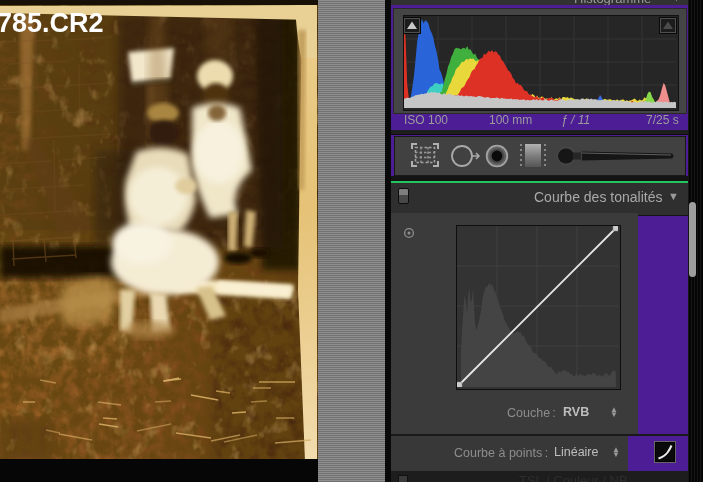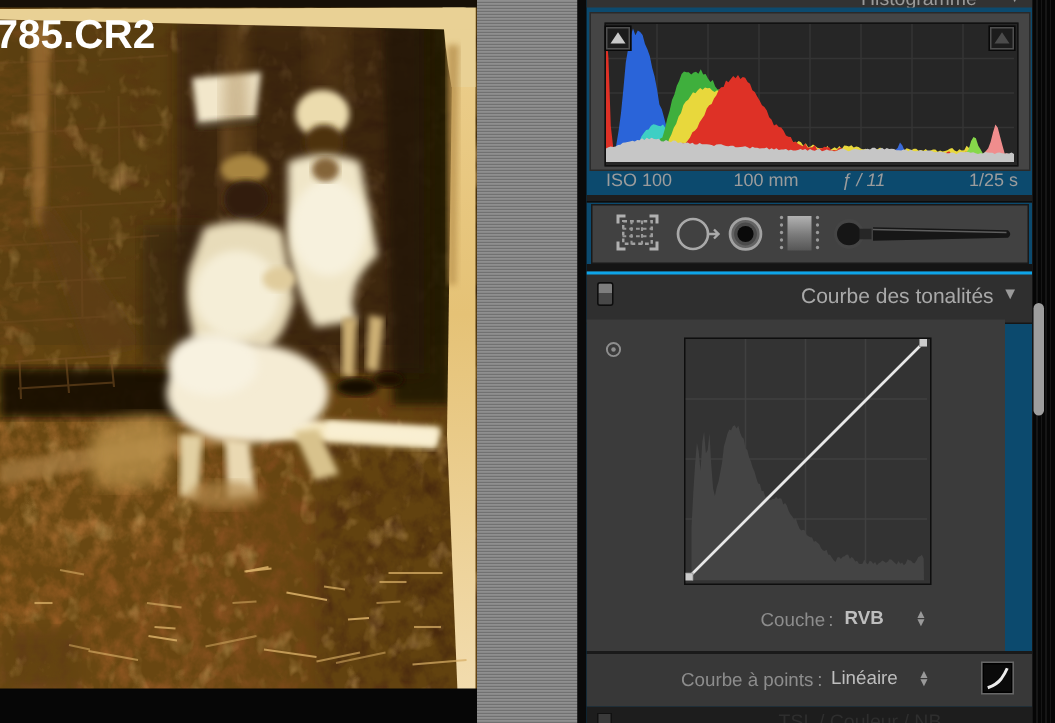--- a/index.html
+++ b/index.html
@@ -139,21 +139,21 @@
     <line x1="46" y1="430" x2="60" y2="433" stroke="#d8ae66" stroke-width="1.4" opacity="0.52"></line>
     <line x1="276" y1="418" x2="294" y2="418" stroke="#d8ae66" stroke-width="1.4" opacity="0.74"></line>
     <line x1="232" y1="413" x2="246" y2="412" stroke="#d8ae66" stroke-width="1.4" opacity="0.87"></line>
 <rect x="0" y="0" width="318" height="5" fill="#171007"></rect>
 <path d="M0 6 L309 5 Q315 5 315 14 L315 20 L0 13 Z" fill="#e9d195"></path>
 <rect x="0" y="459" width="318" height="23" fill="#060606"></rect>
 <text x="-3" y="32" font-family="Liberation Sans,sans-serif" font-size="27" font-weight="bold" fill="#ffffff">785.CR2</text>
 </svg>
 <div class="abs" style="left:318px;top:0;width:67px;height:482px;background:repeating-linear-gradient(180deg,#8f8f8f 0px,#8f8f8f 0.9px,#717171 1.4px,#717171 1.7px,#8f8f8f 2px);"></div>
 <div class="abs" style="left:385px;top:0;width:6px;height:482px;background:#0a0a0a;"></div>
-<div class="abs" style="left:391px;top:0;width:297px;height:482px;background:#0c4a6e;overflow:hidden;text-align:right;">
+<div class="abs" style="left:391px;top:0;width:297px;height:482px;background:#4c1d95;overflow:hidden;text-align:right;">
     <div class="abs" style="left:0;top:0;width:297px;height:5px;background:#323232;overflow:hidden;">
       <div class="abs" style="left:183px;top:-9px;font-size:13px;color:#9a9a9a;">Histogramme</div>
       <div class="abs" style="left:281px;top:-7px;font-size:9px;color:#9a9a9a;">▼</div>
     </div>
     <div class="abs" style="left:2px;top:8px;width:292px;height:104px;background:#454545;border:1px solid #2a2a2a;"></div>
     <div class="abs" style="left:12px;top:15px;width:274px;height:94px;background:#262626;border:1px solid #111;">
       <svg class="abs" style="left:0;top:0" width="272" height="92" viewBox="0 0 272 92">
         <g stroke="#343434" stroke-width="1">
           <line x1="34" y1="0" x2="34" y2="92"></line>
           <line x1="68" y1="0" x2="68" y2="92"></line>
@@ -181,21 +181,21 @@
     <div class="abs" style="left:12px;top:17px;width:16px;height:15px;background:#1c1c1c;border:1px solid #090909;outline:1px solid #4f4f4f;outline-offset:-2px;"><svg width="16" height="15">
         <path d="M8 3.5 L13 11 L3 11 Z" fill="#c9c9c9"></path>
       </svg></div>
     <div class="abs" style="left:268px;top:17px;width:16px;height:15px;background:#1c1c1c;border:1px solid #090909;outline:1px solid #4f4f4f;outline-offset:-2px;"><svg width="16" height="15">
         <path d="M8 3.5 L13 11 L3 11 Z" fill="#4b4b4b"></path>
       </svg></div>
     <div class="abs" style="left:13px;top:113px;width:272px;height:14px;font-size:12px;color:#9c9c9c;white-space:nowrap;">
       <span class="abs" style="left:0;top:0;">ISO 100</span>
       <span class="abs" style="left:85px;top:0;">100 mm</span>
       <span class="abs" style="left:157px;top:0;font-style:italic;">ƒ / 11</span>
-      <span class="abs" style="left:242px;top:0;">1/25 s</span>
+      <span class="abs" style="left:242px;top:0;">7/25 s</span>
     </div>
     <div class="abs" style="left:0;top:130px;width:297px;height:4px;background:#1e1e1e;border-bottom:1px solid #0c0c0c;"></div>
     <div class="abs" style="left:3px;top:136px;width:290px;height:38px;background:#414141;border:1px solid #191919;">
       <svg class="abs" style="left:15px;top:5px" width="30" height="26" viewBox="0 0 30 26">
         <g stroke="#b0b0b0" stroke-width="2" fill="none">
           <path d="M2 7 L2 2 L7 2"></path>
           <path d="M23 2 L28 2 L28 7"></path>
           <path d="M28 19 L28 24 L23 24"></path>
           <path d="M7 24 L2 24 L2 19"></path>
         </g>
@@ -238,26 +238,26 @@
       </svg>
       <svg class="abs" style="left:160px;top:6px" width="122" height="26" viewBox="0 0 122 26">
         <circle cx="11" cy="13" r="10" fill="#454545"></circle>
         <ellipse cx="11" cy="13" rx="8" ry="7.5" fill="#161616"></ellipse>
         <rect x="18" y="9.5" width="8" height="7" fill="#262626"></rect>
         <path d="M27 8.5 L117 10.5 Q120 13 117 15.5 L27 17.5 Z" fill="#161616"></path>
         <path d="M27 10 L116 12" stroke="#5e5e5e" stroke-width="1" fill="none"></path>
       </svg>
     </div>
     <div class="abs" style="left:0;top:176px;width:297px;height:5px;background:#141414;"></div>
-    <div class="abs" style="left:0;top:181px;width:297px;height:32px;background:#2f2f2f;border-top:2px solid #0ea5e9;border-bottom:1px solid #161616;">
+    <div class="abs" style="left:0;top:181px;width:297px;height:32px;background:#2f2f2f;border-top:2px solid #22c55e;border-bottom:1px solid #161616;">
       <div class="abs" style="left:7px;top:5px;width:9px;height:14px;border:1px solid #0d0d0d;border-radius:2px;background:linear-gradient(180deg,#7e7e7e 0 45%,#484848 45% 100%);"></div>
       <div class="abs" style="left:143px;top:6px;font-size:14px;color:#a9a9a9;">Courbe des tonalités</div>
       <div class="abs" style="left:277px;top:7px;font-size:11px;color:#9a9a9a;">▼</div>
     </div>
-    <div class="abs" style="left:0;top:213px;width:247px;height:221px;background:#3b3b3b;padding-left:32px;">
+    <div class="abs" style="left:0;top:213px;width:247px;height:221px;background:#3b3b3b;">
       <svg class="abs" style="left:12px;top:14px" width="12" height="12" viewBox="0 0 12 12">
         <circle cx="6" cy="6" r="4.4" fill="none" stroke="#8e8e8e" stroke-width="1.3"></circle>
         <circle cx="6" cy="6" r="1.5" fill="#8e8e8e"></circle>
       </svg>
       <div class="abs" style="left:65px;top:12px;width:163px;height:163px;background:#333333;border:1px solid #0e0e0e;">
         <svg class="abs" style="left:0;top:0" width="161" height="161" viewBox="0 0 161 161">
           <g stroke="#404040" stroke-width="1">
             <line x1="40" y1="0" x2="40" y2="161"></line>
             <line x1="80" y1="0" x2="80" y2="161"></line>
             <line x1="120" y1="0" x2="120" y2="161"></line>
@@ -269,21 +269,21 @@
           <line x1="2" y1="159" x2="159" y2="2" stroke="#e8e8e8" stroke-width="1.8"></line>
           <rect x="-1" y="156" width="6" height="6" fill="#cccccc" stroke="#888" stroke-width="0.5"></rect>
           <rect x="156" y="-1" width="6" height="6" fill="#cccccc" stroke="#888" stroke-width="0.5"></rect>
         </svg>
       </div>
       <div class="abs" style="left:116px;top:193px;font-size:12.5px;color:#8d8d8d;">Couche  :</div>
       <div class="abs" style="left:172px;top:192px;font-size:12.5px;font-weight:bold;color:#bebebe;">RVB</div>
       <div class="abs" style="left:219px;top:194px;font-size:8px;color:#9a9a9a;line-height:5px;">▲<br>▼</div>
     </div>
     <div class="abs" style="left:0;top:434px;width:297px;height:2px;background:#1a1a1a;"></div>
-    <div class="abs" style="left:0;top:436px;width:297px;height:35px;background:#383838;">
+    <div class="abs" style="left:0;top:436px;width:237px;height:35px;background:#383838;">
       <div class="abs" style="left:63px;top:10px;font-size:12.5px;color:#8d8d8d;">Courbe à points :</div>
       <div class="abs" style="left:163px;top:9px;font-size:12.5px;font-weight:normal;color:#bebebe;">Linéaire</div>
       <div class="abs" style="left:221px;top:11px;font-size:8px;color:#9a9a9a;line-height:5px;">▲<br>▼</div>
       <div class="abs" style="left:264px;top:6px;width:18px;height:18px;background:#0a0a0a;border:1px solid #000;outline:1px solid #666;"><svg width="18" height="18">
           <path d="M2.5 15.5 Q8.5 13.5 11.5 9.5 Q14 6 15.5 2.5" fill="none" stroke="#ececec" stroke-width="2"></path>
         </svg></div>
     </div>
     <div class="abs" style="left:0;top:471px;width:297px;height:11px;background:#1d1d1d;overflow:hidden;">
       <div class="abs" style="left:7px;top:4px;width:8px;height:7px;background:#3a3a3a;border:1px solid #111;"></div>
       <div class="abs" style="left:128px;top:2px;font-size:13px;color:#2e2e2e;">TSL / Couleur / NB</div>

